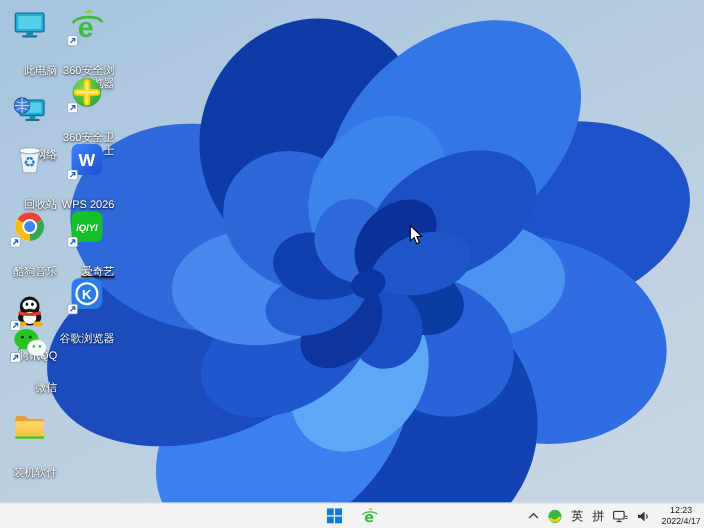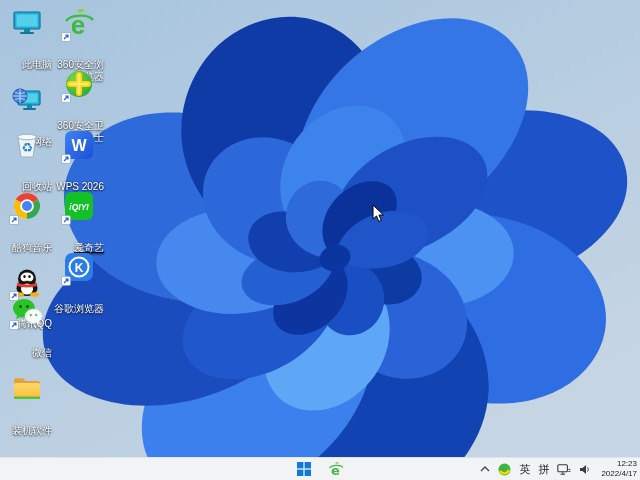--- a/index.html
+++ b/index.html
@@ -20,21 +20,21 @@
   #cursor{position:absolute;left:372px;top:204px;z-index:9;}
   
   #taskbar{position:absolute;left:0;top:457px;width:640px;height:23px;
            background:#f2f3f5;border-top:1px solid #dfe5ec;box-sizing:border-box;z-index:10;}
   #tb-center{position:absolute;left:50%;top:0;height:22px;transform:translateX(-50%);
              display:flex;align-items:center;gap:12px;}
   .tb-btn{width:20px;height:20px;display:flex;align-items:center;justify-content:center;border-radius:3px;}
   #tray{position:absolute;right:3px;top:0;height:22px;display:flex;align-items:center;gap:8px;}
   .tray-ime{font-size:11px;color:#1b1b1b;}
   .tray-ico{display:flex;align-items:center;justify-content:center;}
-  #clock{font-size:8px;line-height:1.25;color:#1b1b1b;text-align:right;margin-left:2px;}
+  #clock{font-size:8px;line-height:1.25;color:#1b1b1b;text-align:center;margin-left:2px;}
 </style>
 </head>
 <body>
 
 <div id="screen">
 
   <div id="desktop">
 
     <svg id="bloom-svg" width="640" height="457" viewBox="0 0 640 457">
       <defs>

